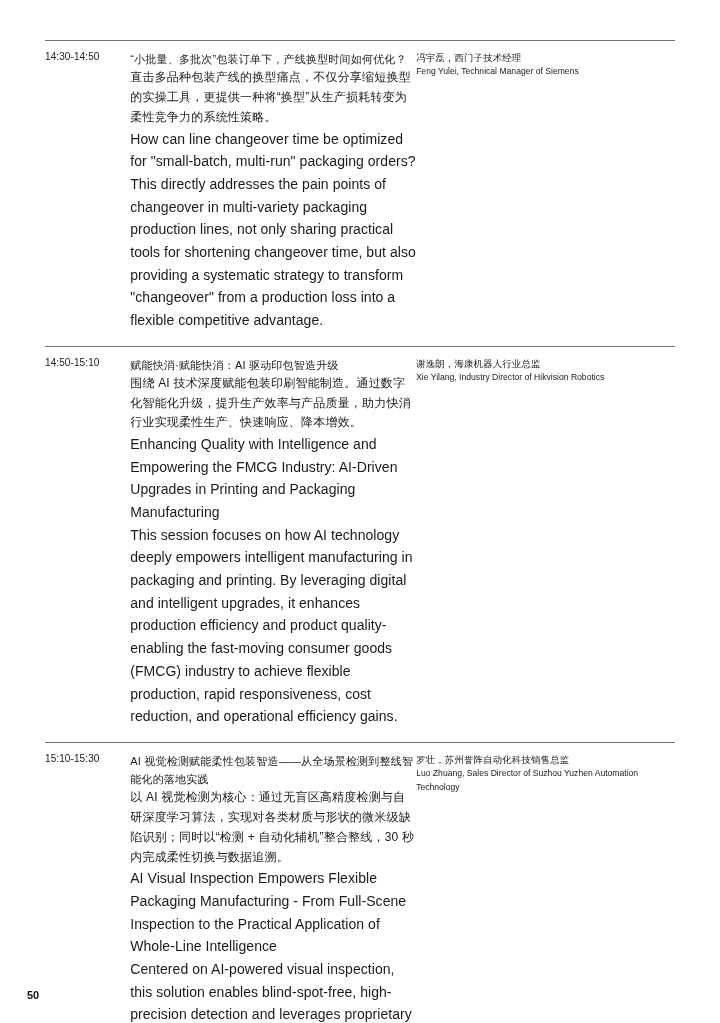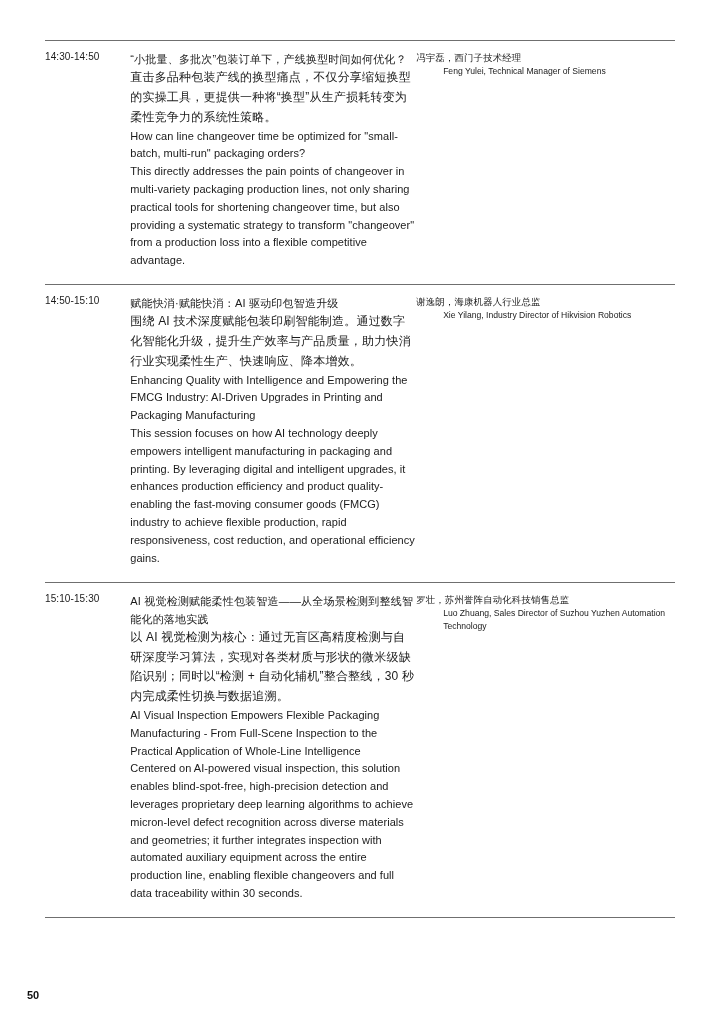--- a/index.html
+++ b/index.html
@@ -80,33 +80,32 @@
     font-size: 12px;
     line-height: 1.65;
     letter-spacing: 0.2px;
   }
   .cn-head {
     font-size: 11px;
     line-height: 1.65;
     letter-spacing: 0.2px;
   }
   .en-line {
-    font-size: 11px;
+    font-size: 14px;
     line-height: 1.62;
     letter-spacing: 0.05px;
   }
   .speaker-cn {
     font-size: 9.4px;
     line-height: 1.6;
     letter-spacing: 0.2px;
   }
   .speaker-en {
     font-size: 8.6px;
     line-height: 1.6;
-    margin-left: 27px;
   }
   .footer {
     position: absolute;
     left: 27px;
     bottom: 22px;
     font-size: 11px;
     font-weight: bold;
     color: #111111;
   }
   .spacer-row td { padding: 0; height: 26px; }

